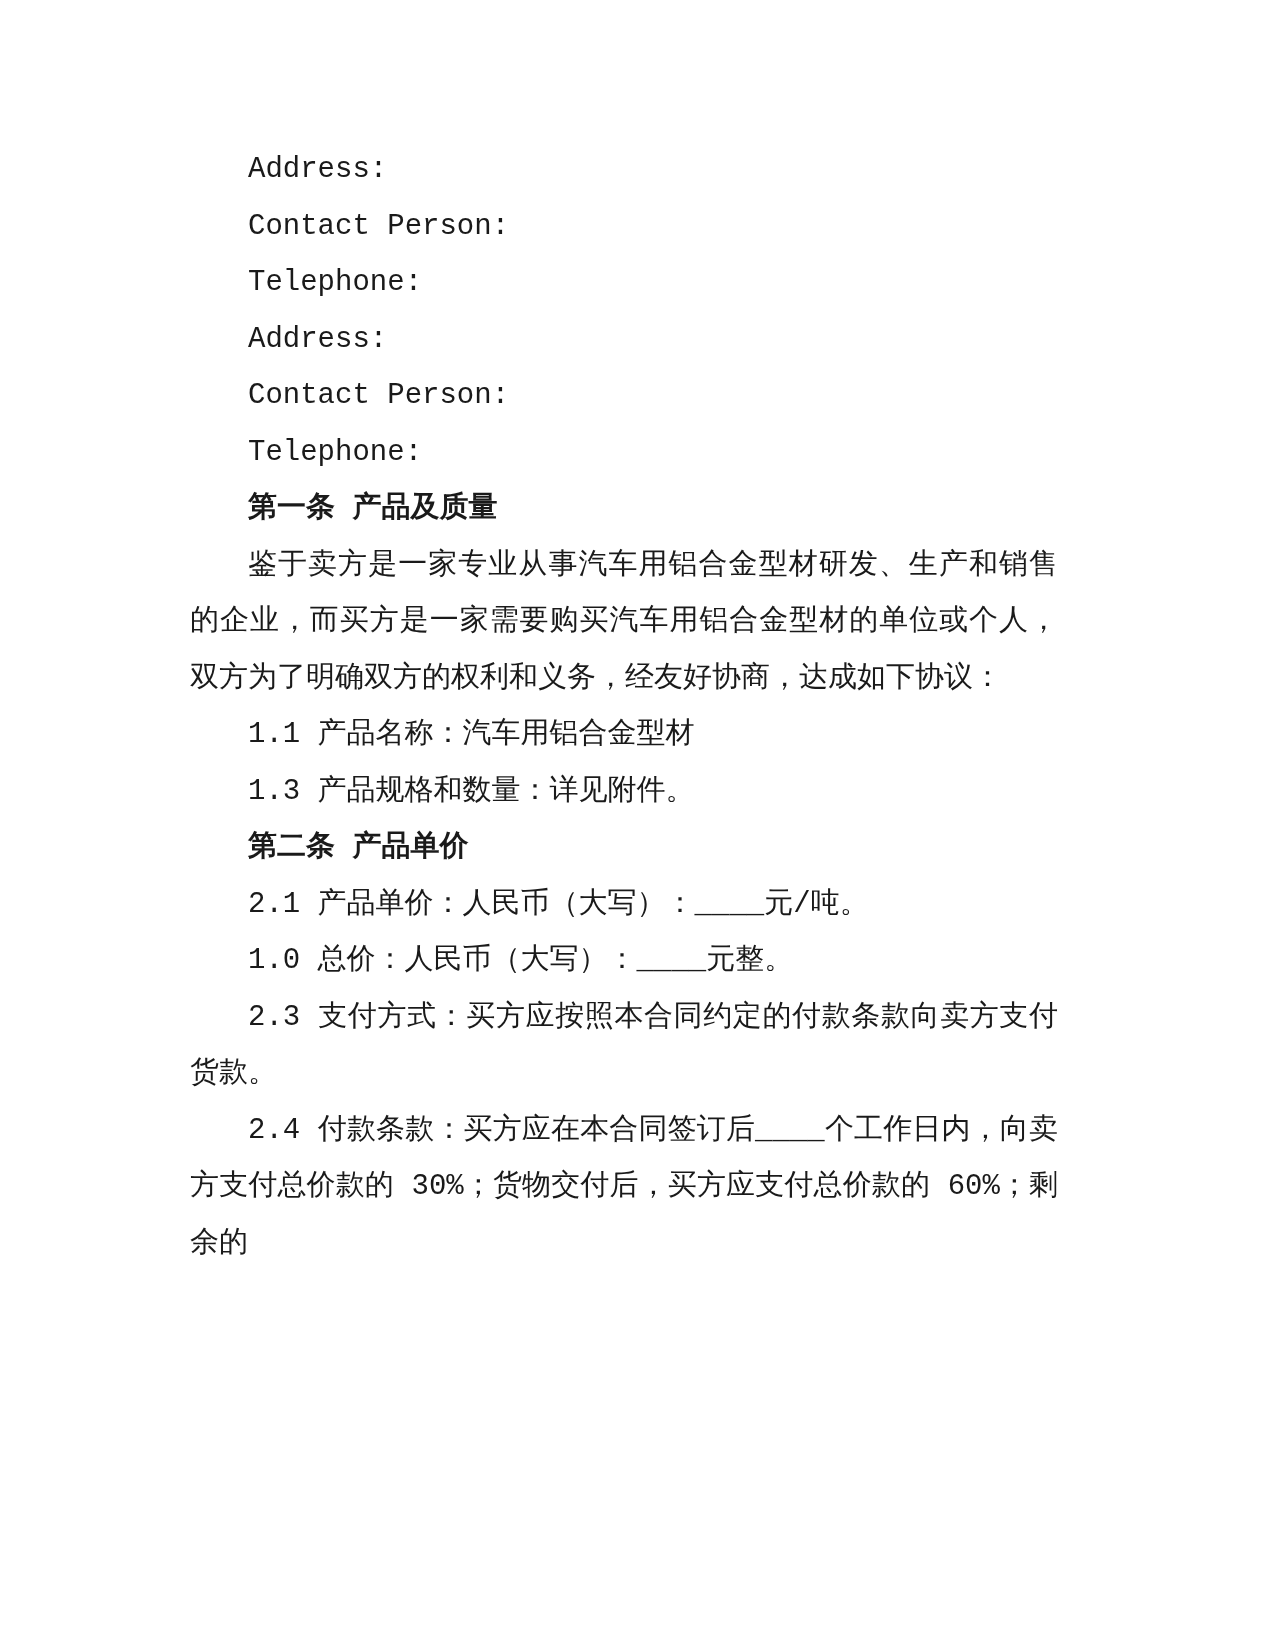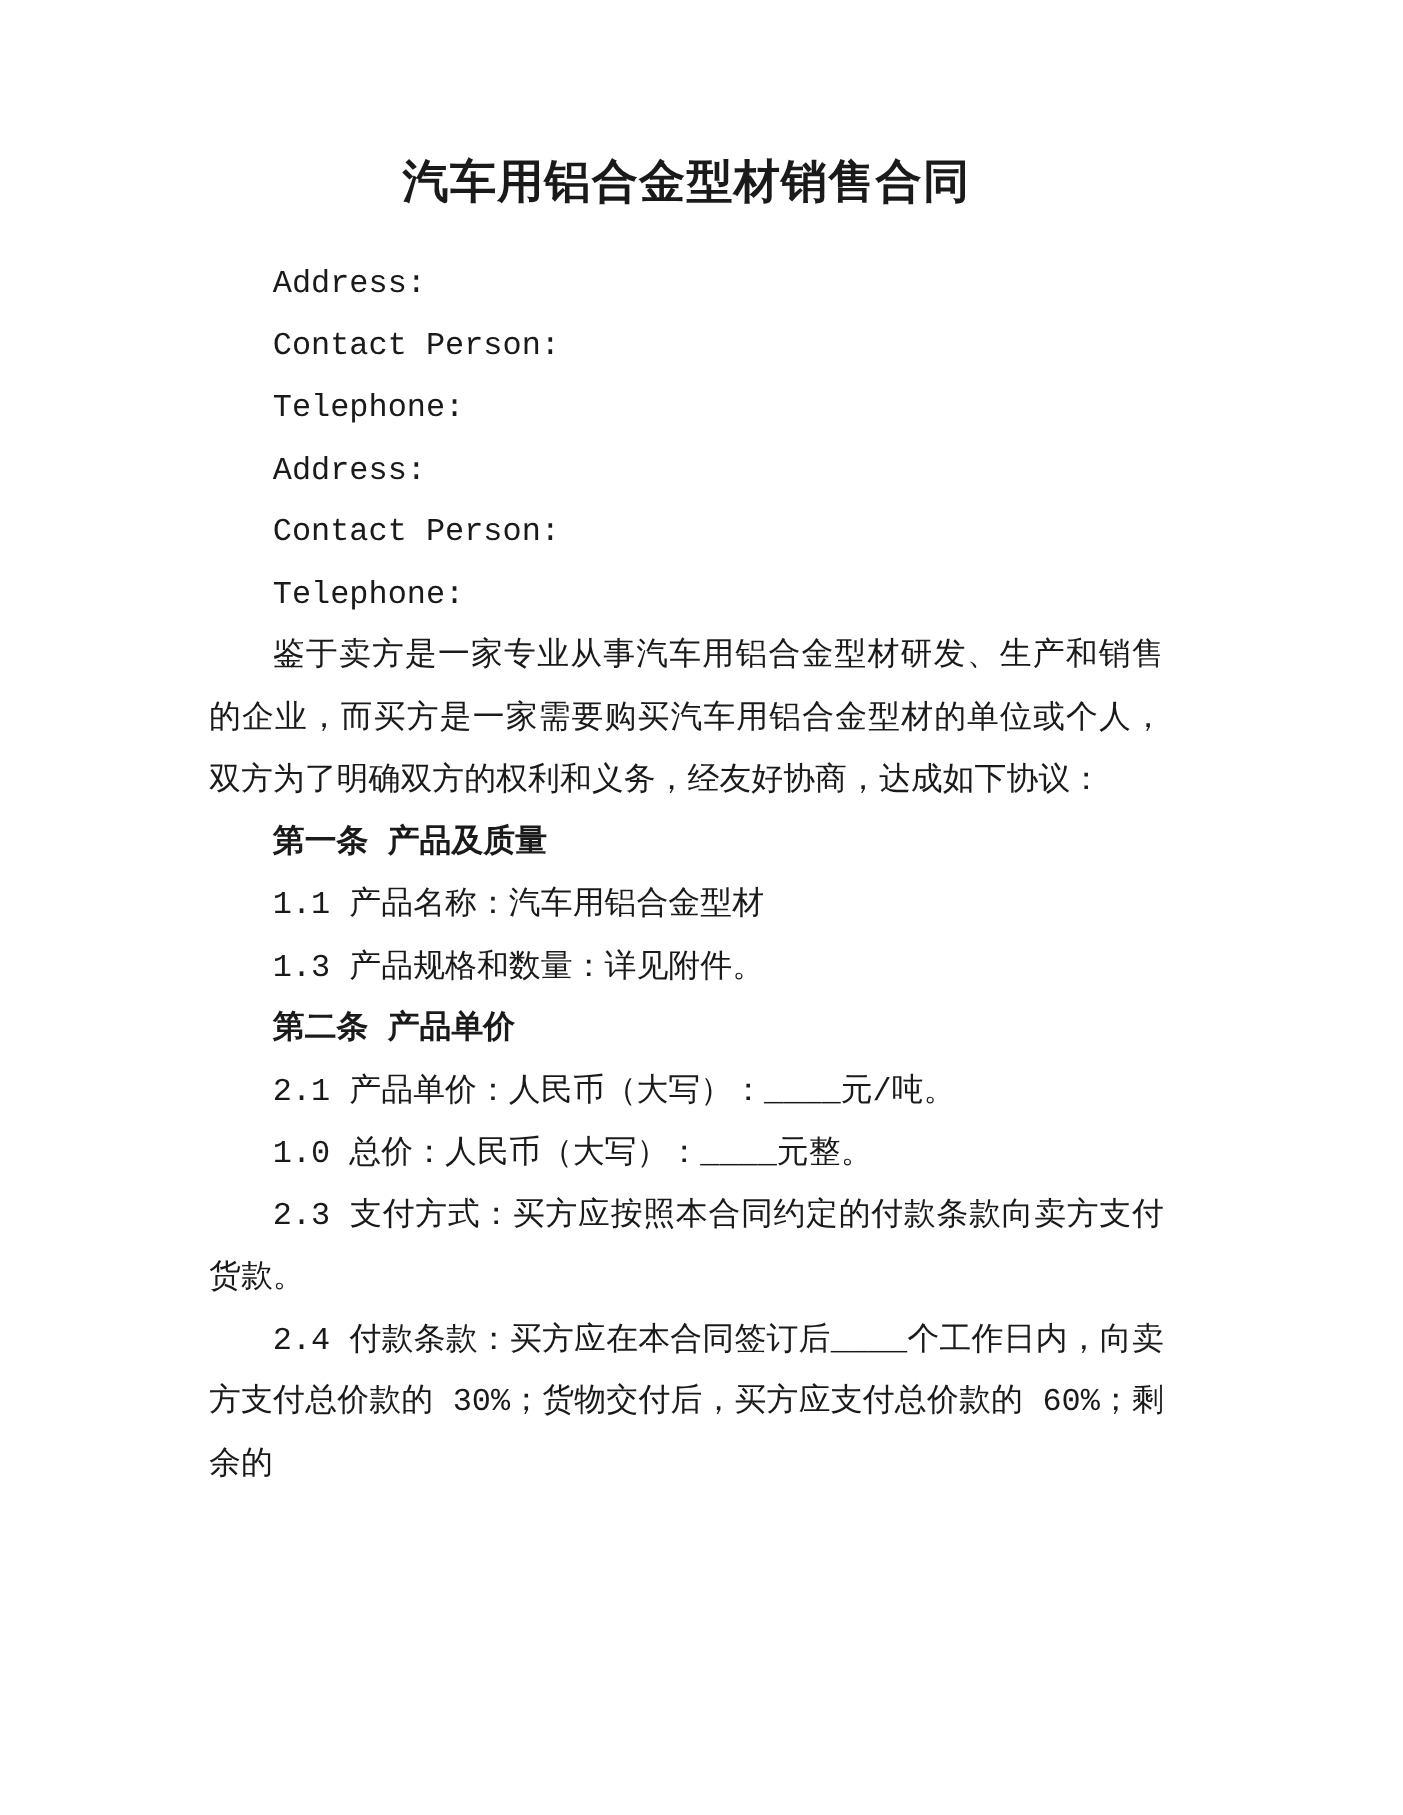--- a/index.html
+++ b/index.html
@@ -41,40 +41,39 @@
     margin-left:12px;
     border-bottom:2px solid #4a4a4a;
     vertical-align:baseline;
   }
 </style>
 </head>
 <body>
 
 <div class="page">
 
-  <h1 class="doc-title">汽车用铝合金型材销售合同</h1>
 
   <div class="doc-body">
 
 
     <p class="indent">Address:</p>
 
     <p class="indent">Contact Person:</p>
 
     <p class="indent">Telephone:</p>
 
     <p class="indent">Address:</p>
 
     <p class="indent">Contact Person:</p>
 
     <p class="indent">Telephone:</p>
 
+    <p class="indent heading">第一条 产品及质量</p>
+
     <p class="indent">鉴于卖方是一家专业从事汽车用铝合金型材研发、生产和销售的企业，而买方是一家需要购买汽车用铝合金型材的单位或个人，双方为了明确双方的权利和义务，经友好协商，达成如下协议：</p>
-
-    <p class="indent heading">第一条 产品及质量</p>
 
     <p class="indent">1.1 产品名称：汽车用铝合金型材</p>
 
 
     <p class="indent">1.3 产品规格和数量：详见附件。</p>
 
     <p class="indent heading">第二条 产品单价</p>
 
     <p class="indent">2.1 产品单价：人民币（大写）：____元/吨。</p>
 

